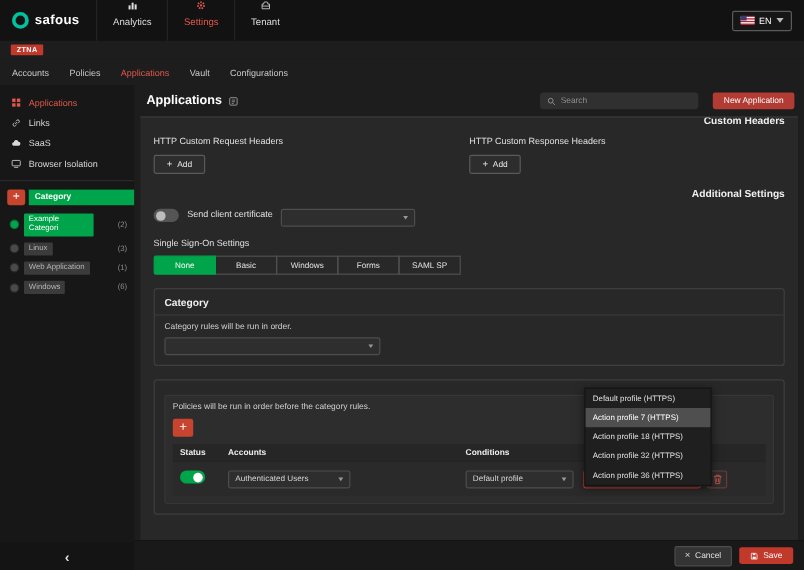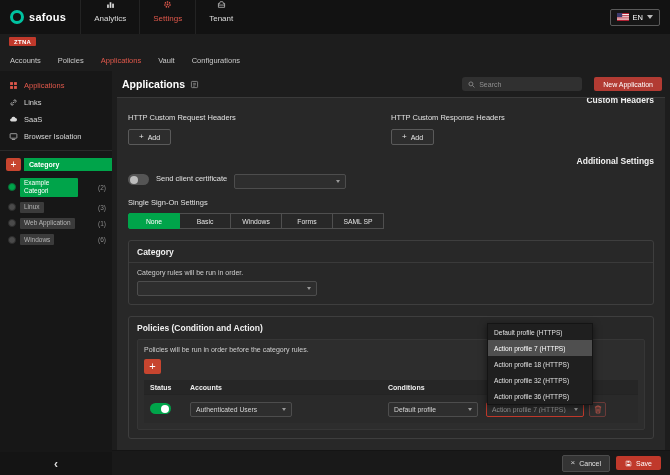--- a/index.html
+++ b/index.html
@@ -52,21 +52,21 @@
   .dot.green{background:#00a44a;border-color:#066e36;}
   .chip{font-size:6.5px;color:#b5b5b5;background:#3b3b3b;padding:1.5px 4px;border-radius:1px;max-width:58px;line-height:1.25;}
   .chip.green{background:#00a44a;color:#fff;}
   .count{margin-left:auto;font-size:6.5px;color:#8a8a8a;}
   .side-collapse{margin-top:auto;height:23px;background:#141414;color:#ddd;display:flex;align-items:center;justify-content:center;font-size:12px;font-weight:700;cursor:pointer;}
 
   
   .main{flex:1;min-width:0;display:flex;flex-direction:column;background:#1d1d1d;}
   .main-header{height:26px;display:flex;align-items:center;gap:5px;padding:0 8px 0 10px;flex-shrink:0;}
   .main-title{font-size:10.5px;font-weight:700;color:#fff;}
-  .search{margin-left:auto;width:120px;height:14px;background:#303030;border-radius:3px;display:flex;align-items:center;gap:4px;padding:0 6px;}
+  .search{margin-left:auto;width:132px;height:14px;background:#303030;border-radius:3px;display:flex;align-items:center;gap:4px;padding:0 6px;}
   .search svg{width:7px;height:7px;flex-shrink:0;}
   .search input{flex:1;background:transparent;border:none;outline:none;color:#ccc;font-size:7px;font-family:inherit;min-width:0;}
   .search input::placeholder{color:#8f8f8f;}
   .new-app-btn{background:#b23b33;color:#fff;border:none;border-radius:2px;font-size:7px;padding:3.5px 9px;margin-left:7px;}
 
   .content{flex:1;min-height:0;overflow:hidden;background:#282828;margin:0 5px;padding:0 11px 4px;border-top:1px solid #3a3a3a;}
   .section-title{font-size:8.5px;font-weight:700;color:#f0f0f0;margin-top:11px;text-align:right;}
   .section-title.clipped{margin-top:-3px;}
   .two-col{display:flex;margin-top:8px;}
   .col{width:50%;}
@@ -310,21 +310,20 @@
           <div class="box-title">Category</div>
           <hr>
           <div class="box-desc">Category rules will be run in order.</div>
           <div class="select cat-select">
             <span class="sel-text"></span>
             <span class="chev"></span>
           </div>
         </div>
 
         <div class="boxed">
-          <div class="box-title">Policies (Condition and Action)</div>
           <div class="policies-inner">
             <div class="box-desc">Policies will be run in order before the category rules.</div>
             <button class="plus-btn">
                 <span>+</span>
               </button>
             <div class="pt-header">
               <span class="col-status">Status</span>
               <span class="col-accounts">Accounts</span>
               <span class="col-conditions">Conditions</span>
             </div>

